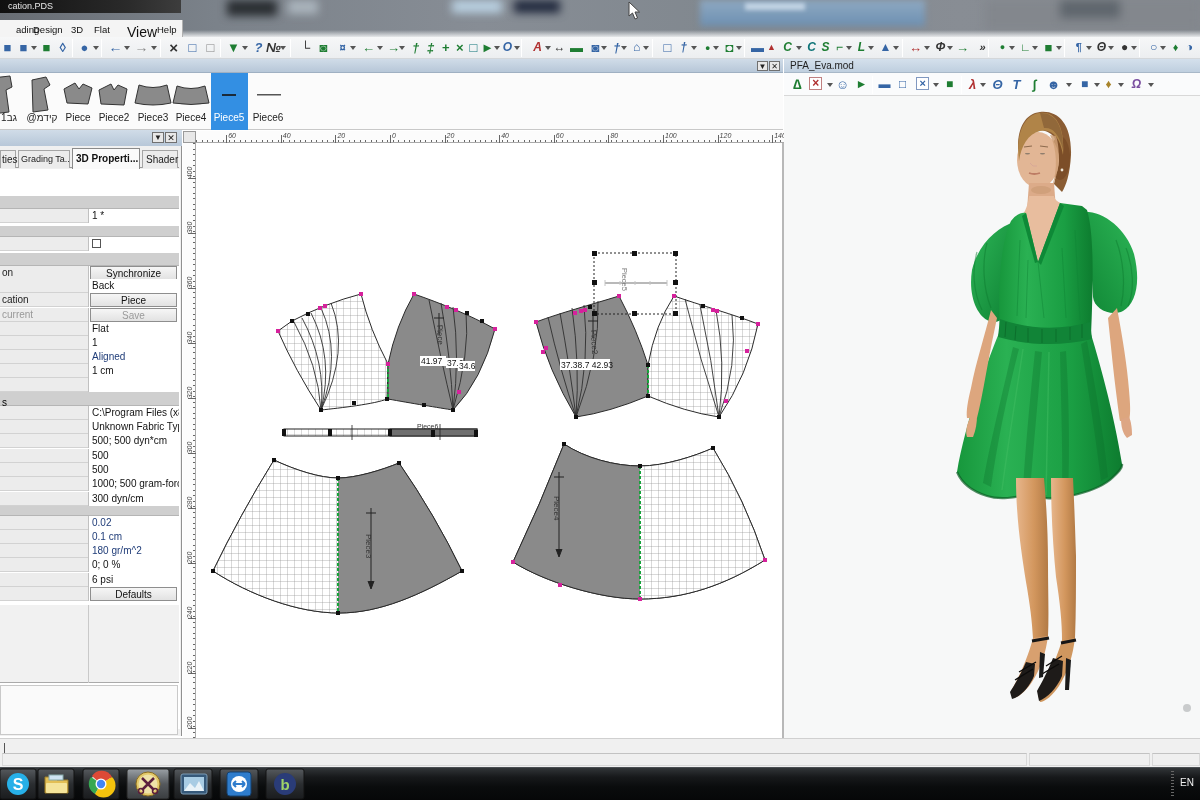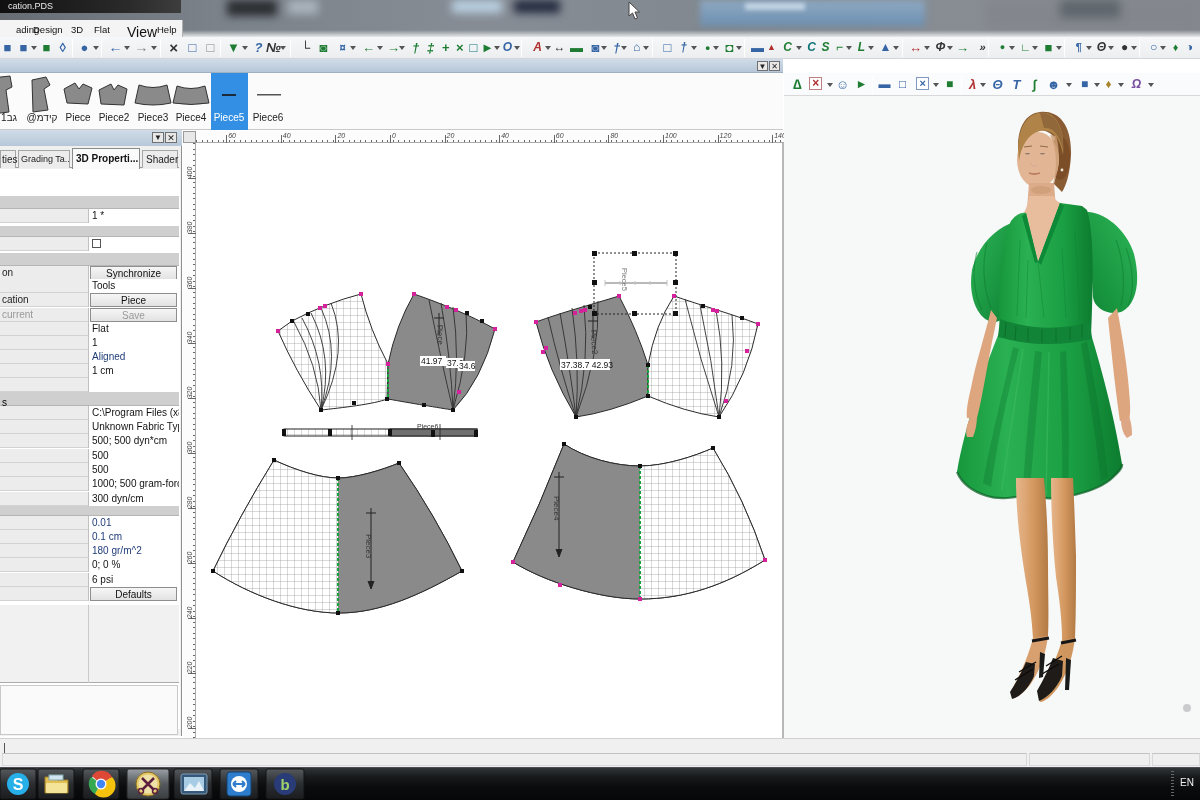--- a/index.html
+++ b/index.html
@@ -147,20 +147,21 @@
       <i class="ic blue" style="left: 1146px; font-size: 12px;">○</i>
       <i class="dd" style="left: 1160px;"></i>
       <i class="ic green" style="left: 1168px; font-size: 11px;">♦</i>
       <i class="ic blue" style="left: 1182px; font-size: 12px;">◑</i>
     </div>
 
 <div class="abs" style="left:0;top:59px;width:783px;height:14px;background:linear-gradient(#d0dce8,#b7c7d8);border-bottom:1px solid #9fb0c2">
  <div class="abs" style="left:757px;top:2px;width:11px;height:10px;background:#e8e8e8;border:1px solid #707070;font-size:8px;line-height:9px;text-align:center;color:#222">▼</div>
  <div class="abs" style="left:769px;top:2px;width:11px;height:10px;background:#e8e8e8;border:1px solid #707070;font-size:8px;line-height:9px;text-align:center;color:#222">✕</div>
 </div>
+<div class="abs" style="left:784px;top:59px;width:416px;height:14px;background:linear-gradient(#d4e0ec,#bfcfdf);border-bottom:1px solid #a8b8c8;font-size:10px;line-height:14px;color:#222;padding-left:6px">PFA_Eva.mod</div>
 
 <div class="abs" style="left:0;top:73px;width:783px;height:57px;background:#fbfbfb;border-bottom:1px solid #c8c8c8">
  <svg class="abs" style="left:0;top:0" width="783" height="57">
   <g fill="#8a8a8a" stroke="#333" stroke-width="1">
    <path d="M-8 5 L10 3 L12 14 L6 17 L9 39 L-8 41 Z"></path>
    <path d="M32 7 L46 4 L50 12 L44 16 L48 37 L33 39 Z"></path>
    <path d="M64 16 L75 10 L79 16 L83 11 L92 15 L88 31 L67 30 Z"></path>
    <path d="M99 17 L111 11 L114 17 L118 12 L127 16 L124 32 L101 31 Z"></path>
    <path d="M139 12 Q153 17 167 12 L171 30 Q153 34 135 30 Z"></path>
    <path d="M177 13 Q191 18 205 13 L209 30 Q191 33 173 30 Z"></path>
@@ -203,21 +204,21 @@
           <span style="position:absolute;left:92px;top:2px;width:9px;height:9px;border:1px solid #555;background:#fff"></span>
         </div>
         <div class="phead" style="top: 84px; height: 13px;"></div>
         <div class="prow" style="top: 97px;">
           <span class="plab" style="color:#222">on</span>
           <span class="pval"></span>
           <span class="pbtn" style="color:#111">Synchronize</span>
         </div>
         <div class="prow" style="top: 110px;">
           <span class="plab" style="color:#222"></span>
-          <span class="pval" style="color:#111">Tools</span>
+          <span class="pval" style="color:#111">Back</span>
         </div>
         <div class="prow" style="top: 124px;">
           <span class="plab" style="color:#222">cation</span>
           <span class="pval"></span>
           <span class="pbtn" style="color:#111">Piece</span>
         </div>
         <div class="prow" style="top: 139px;">
           <span class="plab" style="color:#999">current</span>
           <span class="pval"></span>
           <span class="pbtn" style="color:#9a9a9a">Save</span>
@@ -267,21 +268,21 @@
           <span class="plab" style="color:#222"></span>
           <span class="pval" style="color:#111">1000; 500 gram-forc</span>
         </div>
         <div class="prow" style="top: 323px;">
           <span class="plab" style="color:#222"></span>
           <span class="pval" style="color:#111">300 dyn/cm</span>
         </div>
         <div class="phead" style="top: 337px; height: 10px;"></div>
         <div class="prow" style="top: 347px;">
           <span class="plab" style="color:#222"></span>
-          <span class="pval" style="color:#1f3c78">0.01</span>
+          <span class="pval" style="color:#1f3c78">0.02</span>
         </div>
         <div class="prow" style="top: 361px;">
           <span class="plab" style="color:#222"></span>
           <span class="pval" style="color:#1f3c78">0.1 cm</span>
         </div>
         <div class="prow" style="top: 375px;">
           <span class="plab" style="color:#222"></span>
           <span class="pval" style="color:#1f3c78">180 gr/m^2</span>
         </div>
         <div class="prow" style="top: 389px;">

